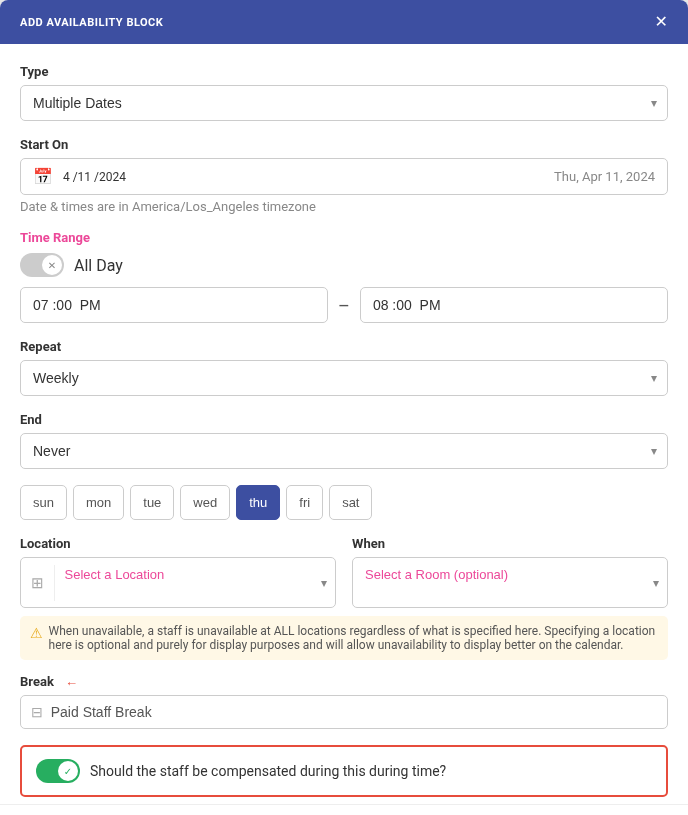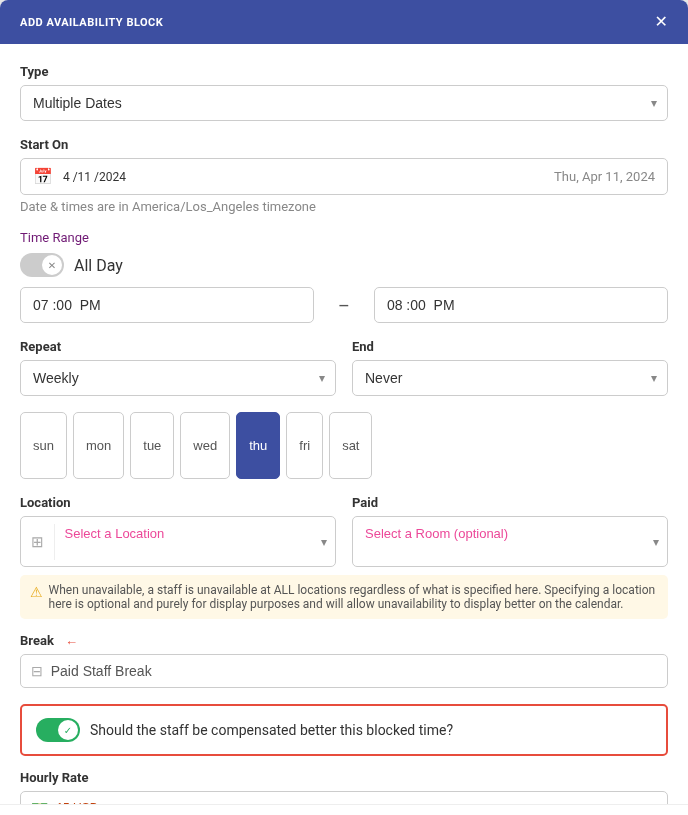--- a/index.html
+++ b/index.html
@@ -105,22 +105,22 @@
       color: #888;
       margin-left: auto;
     }
     .timezone-note {
       font-size: 13px;
       color: #888;
       margin-top: 4px;
     }
     .time-range-label {
       font-size: 13px;
-      font-weight: 400;
-      color: #701a75;
+      font-weight: 700;
+      color: #ec4899;
       margin-bottom: 8px;
       display: block;
     }
     .toggle-row {
       display: flex;
       align-items: center;
       margin-bottom: 10px;
     }
     .toggle {
       width: 44px;
@@ -150,51 +150,52 @@
       right: 2px;
     }
     .toggle-label {
       font-size: 16px;
       color: #333;
       margin-left: 10px;
     }
     .time-inputs-row {
       display: flex;
       align-items: center;
-      gap: 24px;
+      gap: 10px;
     }
     .time-input-box {
       flex: 1;
       border: 1px solid #ccc;
       border-radius: 5px;
       padding: 9px 12px;
       font-size: 14px;
       color: #333;
       background: #fff;
     }
     .time-separator {
       font-size: 18px;
       color: #555;
       flex-shrink: 0;
     }
     .repeat-end-row {
       display: flex;
       gap: 16px;
       margin-bottom: 16px;
+      flex-direction: column;
     }
     .repeat-end-col {
       flex: 1;
     }
     .weekdays-row {
       display: flex;
       gap: 6px;
       margin-bottom: 16px;
     }
     .weekday-btn {
-      padding: 25px 12px;
+      padding: 9px 12px;
       border-radius: 5px;
       border: 1px solid #ccc;
       background: #fff;
       font-size: 13px;
       color: #555;
       cursor: pointer;
       font-weight: 500;
     }
     .weekday-btn.active {
       background: #3d4fa1;
@@ -450,21 +451,21 @@
         <label class="form-label">Location</label>
         <div class="select-with-icon">
           <span class="field-icon">⊞</span>
           <select>
             <option value="" disabled="" selected="">Select a Location</option>
           </select>
           <span class="select-arrow">▾</span>
         </div>
       </div>
       <div class="room-col">
-        <label class="form-label">Paid</label>
+        <label class="form-label">When</label>
         <div class="select-with-icon">
           <select style="padding-left:12px;">
             <option value="" disabled="" selected="">Select a Room (optional)</option>
           </select>
           <span class="select-arrow">▾</span>
         </div>
       </div>
     </div>
 
     <div class="warning-note">
@@ -481,21 +482,21 @@
         <span class="note-field-icon">⊟</span>
         <input class="note-input" type="text" value="Paid Staff Break" style="">
       </div>
     </div>
 
     <div class="compensation-box">
       <div class="compensation-row">
         <div class="toggle-green">
           <div class="toggle-green-knob">✓</div>
         </div>
-        <span class="compensation-label">Should the staff be compensated better this blocked time?</span>
+        <span class="compensation-label">Should the staff be compensated during this during time?</span>
       </div>
     </div>
 
     <div class="hourly-rate-group">
       <label class="form-label">Hourly Rate</label>
       <div class="hourly-input-wrapper">
         <span class="money-icon">💵</span>
         <input class="hourly-input" type="text" value="15 USD" style="">
       </div>
     </div>

